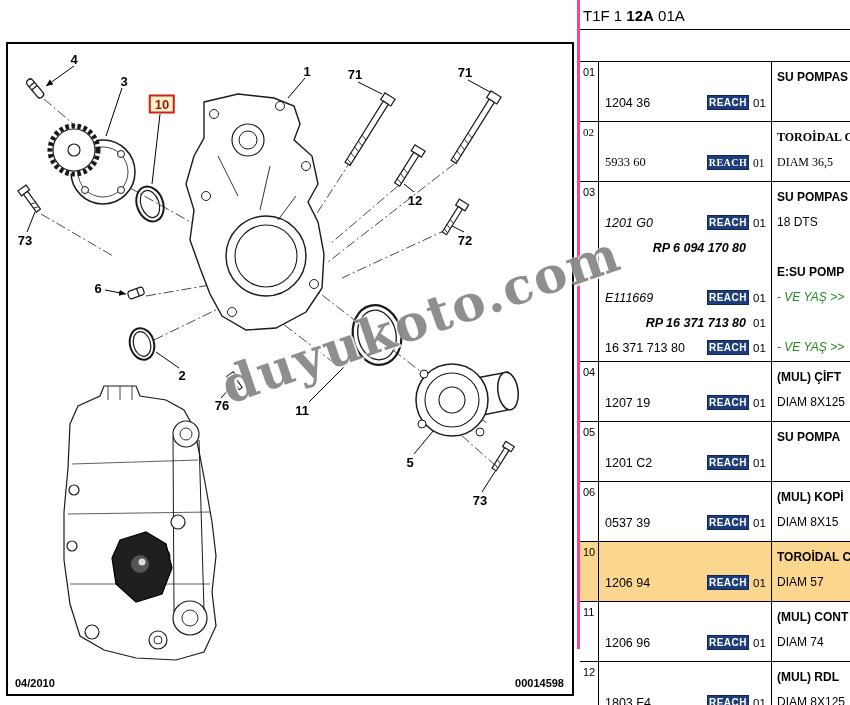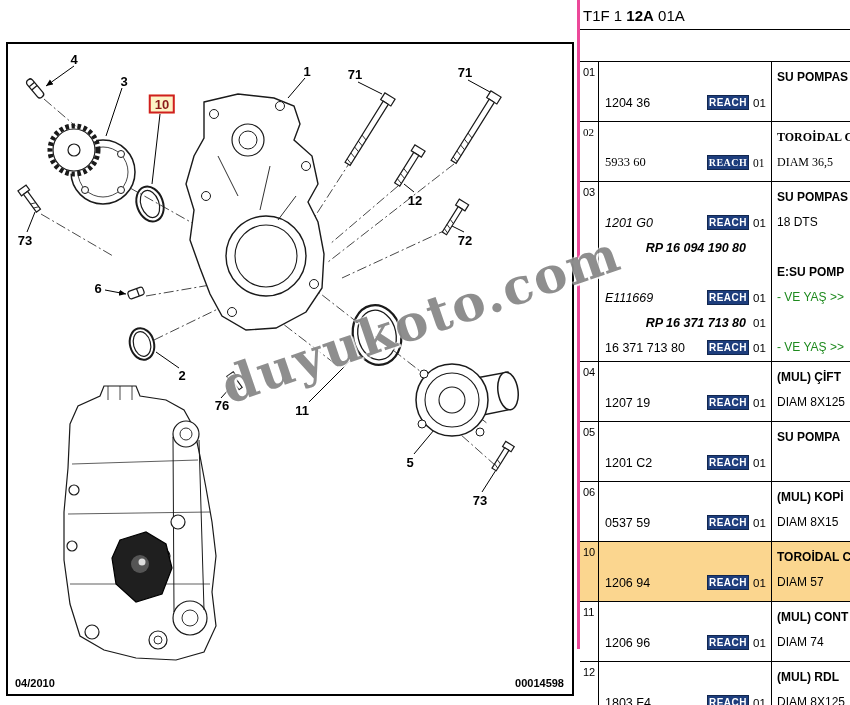--- a/index.html
+++ b/index.html
@@ -35,21 +35,21 @@
   .pline { display:flex; align-items:center; height:25px; padding-left:6px; }
   .part { flex:1; font-size:12.5px; white-space:nowrap; overflow:hidden; }
   .part.i { font-style:italic; }
   .part.bi { font-style:italic; font-weight:bold; }
   .part.ar { text-align:right; padding-right:3px; }
   .reach { width:42px; height:15px; background:var(--reach-bg); border:1px solid var(--reach-border); color:#fff;
     font-size:10px; font-weight:bold; letter-spacing:0.5px; text-align:center; line-height:13px; flex:none; cursor:pointer; }
   .qty { width:22px; font-size:11.5px; padding-left:4px; flex:none; }
   .dline { height:25px; line-height:25px; font-size:12px; padding-left:5px; white-space:nowrap; }
   .dline.b { font-weight:bold; }
-  .dline.g { color:var(--green); }
+  .dline.g { color:var(--green); font-style:italic; }
 </style>
 </head>
 <body>
 
 <div class="page">
 
   <div class="diagram-panel">
     <svg viewBox="0 0 564 649" width="564" height="649">
       <defs>
         <marker id="arr" markerWidth="8" markerHeight="8" refX="7" refY="3" orient="auto">
@@ -283,21 +283,21 @@
             <div class="pline">
               <span class="part"></span>
               <span class="qty"></span>
             </div>
             <div class="pline">
               <span class="part i">1201 G0</span>
               <span class="reach">REACH</span>
               <span class="qty">01</span>
             </div>
             <div class="pline">
-              <span class="part bi ar">RP 16 094 190 80</span>
+              <span class="part bi ar">RP 6 094 170 80</span>
               <span class="qty"></span>
             </div>
             <div class="pline">
               <span class="part"></span>
               <span class="qty"></span>
             </div>
             <div class="pline">
               <span class="part i">E111669</span>
               <span class="reach">REACH</span>
               <span class="qty">01</span>
@@ -359,21 +359,21 @@
           </div>
         </div>
         <div class="prow" style="min-height: 60px;">
           <div class="refcell">06</div>
           <div class="maincell">
             <div class="pline">
               <span class="part"></span>
               <span class="qty"></span>
             </div>
             <div class="pline">
-              <span class="part">0537 59</span>
+              <span class="part">0537 39</span>
               <span class="reach">REACH</span>
               <span class="qty">01</span>
             </div>
           </div>
           <div class="desccell">
             <div class="dline b">(MUL) KOPİ</div>
             <div class="dline">DIAM 8X15</div>
           </div>
         </div>
         <div class="prow hl" style="min-height: 60px;">

